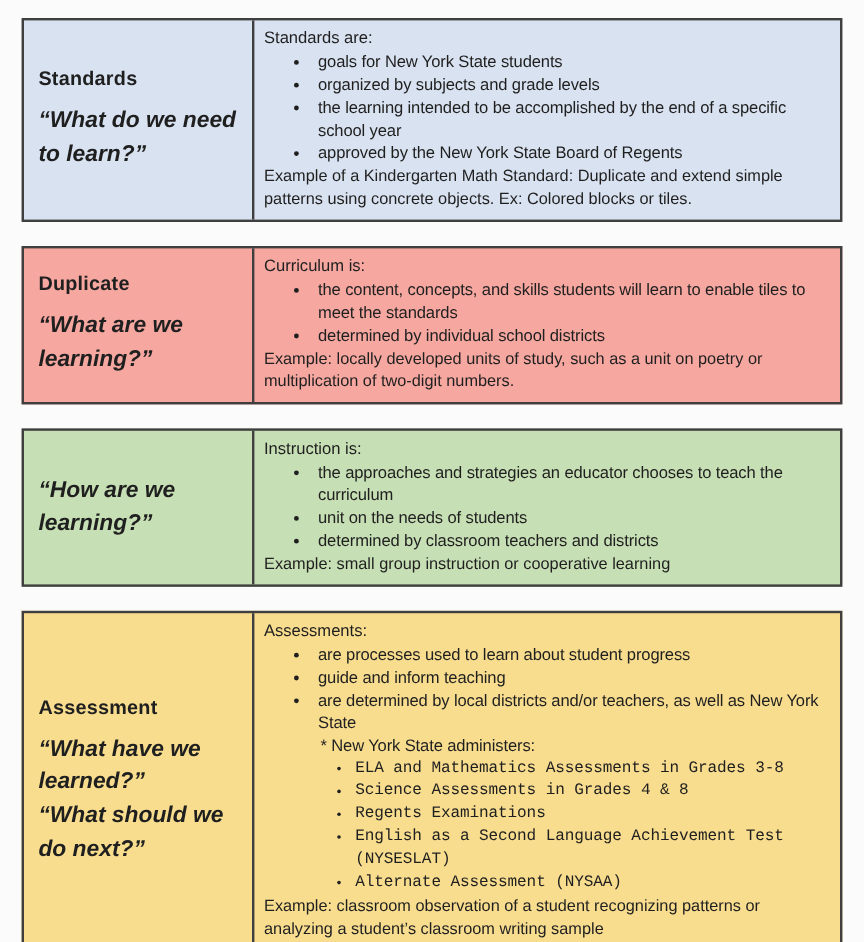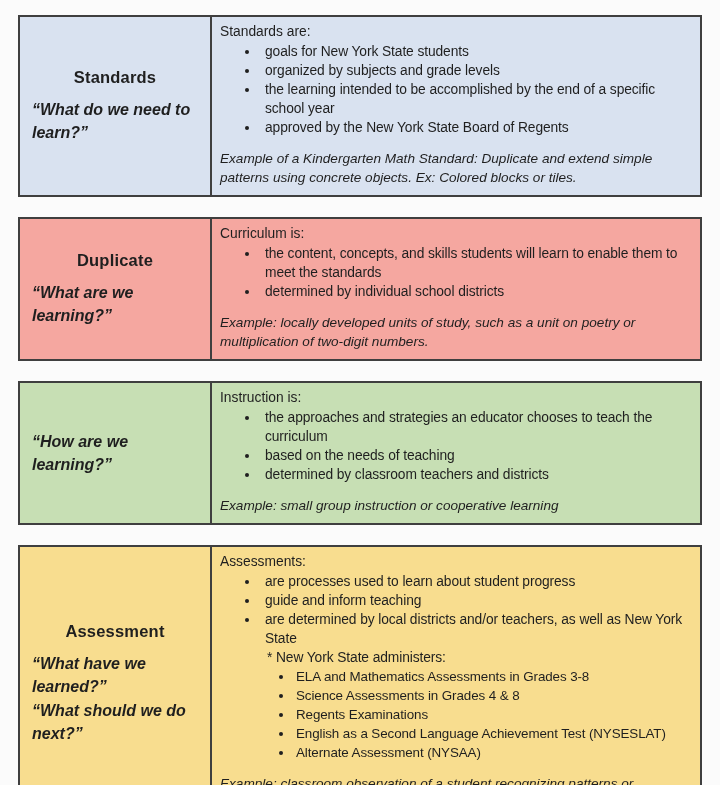--- a/index.html
+++ b/index.html
@@ -33,30 +33,29 @@
   .box:nth-child(3) { min-height: 131px; }
   .box:nth-child(4) { min-height: 259px; }
   .left {
     flex: 0 0 192px;
     border-right: 2px solid #3f3f3f;
     display: flex;
     flex-direction: column;
     justify-content: center;
     padding: 10px 12px;
     box-sizing: border-box;
-    align-items: center;
   }
   .term {
     font-size: 16.5px;
     font-weight: bold;
     margin: 0 0 11px 0;
     letter-spacing: 0.2px;
   }
   .question {
-    font-size: 16px;
+    font-size: 19px;
     font-style: italic;
     font-weight: 600;
     line-height: 1.45;
   }
   .right {
     flex: 1 1 auto;
     padding: 5px 10px 8px 8px;
     display: flex;
     flex-direction: column;
     box-sizing: border-box;
@@ -81,28 +80,28 @@
     margin: 0 0 0 2px;
     font-size: 13.8px;
     line-height: 19px;
   }
   .sub-bullets {
     margin: 0;
     padding-left: 29px;
     font-size: 13.4px;
     line-height: 19px;
     list-style: disc;
+    font-family: Liberation Mono, monospace;
   }
   .sub-bullets > li {
     padding-left: 2px;
     margin: 0;
   }
   .example {
-    margin: 12px 0 0 0;
-    font-style: italic;
+    margin: 0 0 0 0;
     font-size: 13.6px;
     line-height: 19px;
   }
 </style>
 </head>
 <body>
 
 <div class="page">
   <main class="sections" id="sections">
       <section class="box" style="background: rgb(217, 226, 240);">
@@ -126,37 +125,37 @@
       <section class="box" style="background: rgb(245, 167, 160);">
     <div class="left">
       <h2 class="term">Duplicate</h2>
       <div class="questions">
             <div class="question">“What are we learning?”</div>
           </div>
     </div>
     <div class="right">
       <p class="header">Curriculum is:</p>
       <ul class="bullets">
-            <li><span>the content, concepts, and skills students will learn to enable them to meet the standards</span></li>
+            <li><span>the content, concepts, and skills students will learn to enable tiles to meet the standards</span></li>
             <li><span>determined by individual school districts</span></li>
           </ul>
       <p class="example">Example: locally developed units of study, such as a unit on poetry or multiplication of two-digit numbers.</p>
     </div>
   </section>
       <section class="box" style="background: rgb(199, 223, 180);">
     <div class="left">
       <div class="questions">
             <div class="question">“How are we learning?”</div>
           </div>
     </div>
     <div class="right">
       <p class="header">Instruction is:</p>
       <ul class="bullets">
             <li><span>the approaches and strategies an educator chooses to teach the curriculum</span></li>
-            <li><span>based on the needs of teaching</span></li>
+            <li><span>unit on the needs of students</span></li>
             <li><span>determined by classroom teachers and districts</span></li>
           </ul>
       <p class="example">Example: small group instruction or cooperative learning</p>
     </div>
   </section>
       <section class="box" style="background: rgb(248, 221, 143);">
     <div class="left">
       <h2 class="term">Assessment</h2>
       <div class="questions">
             <div class="question">“What have we learned?”</div>

